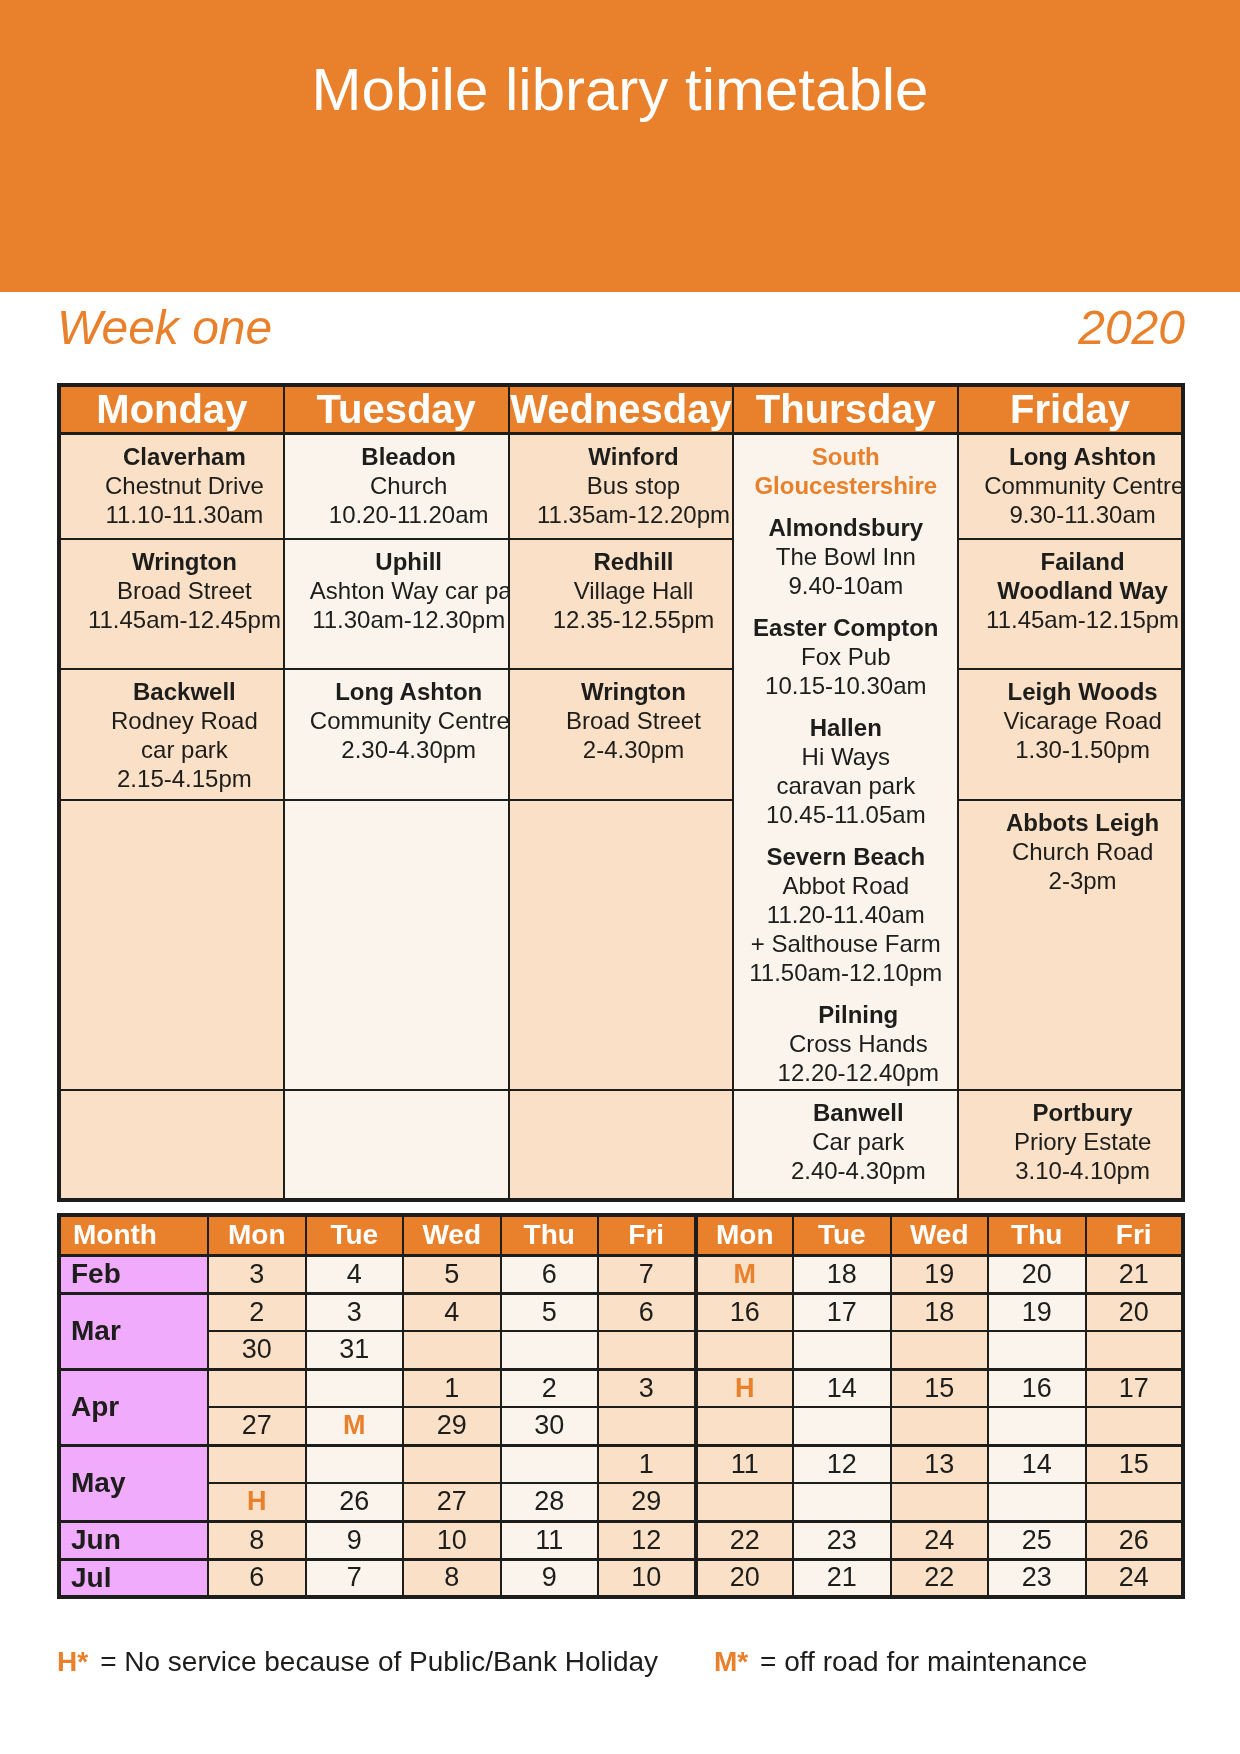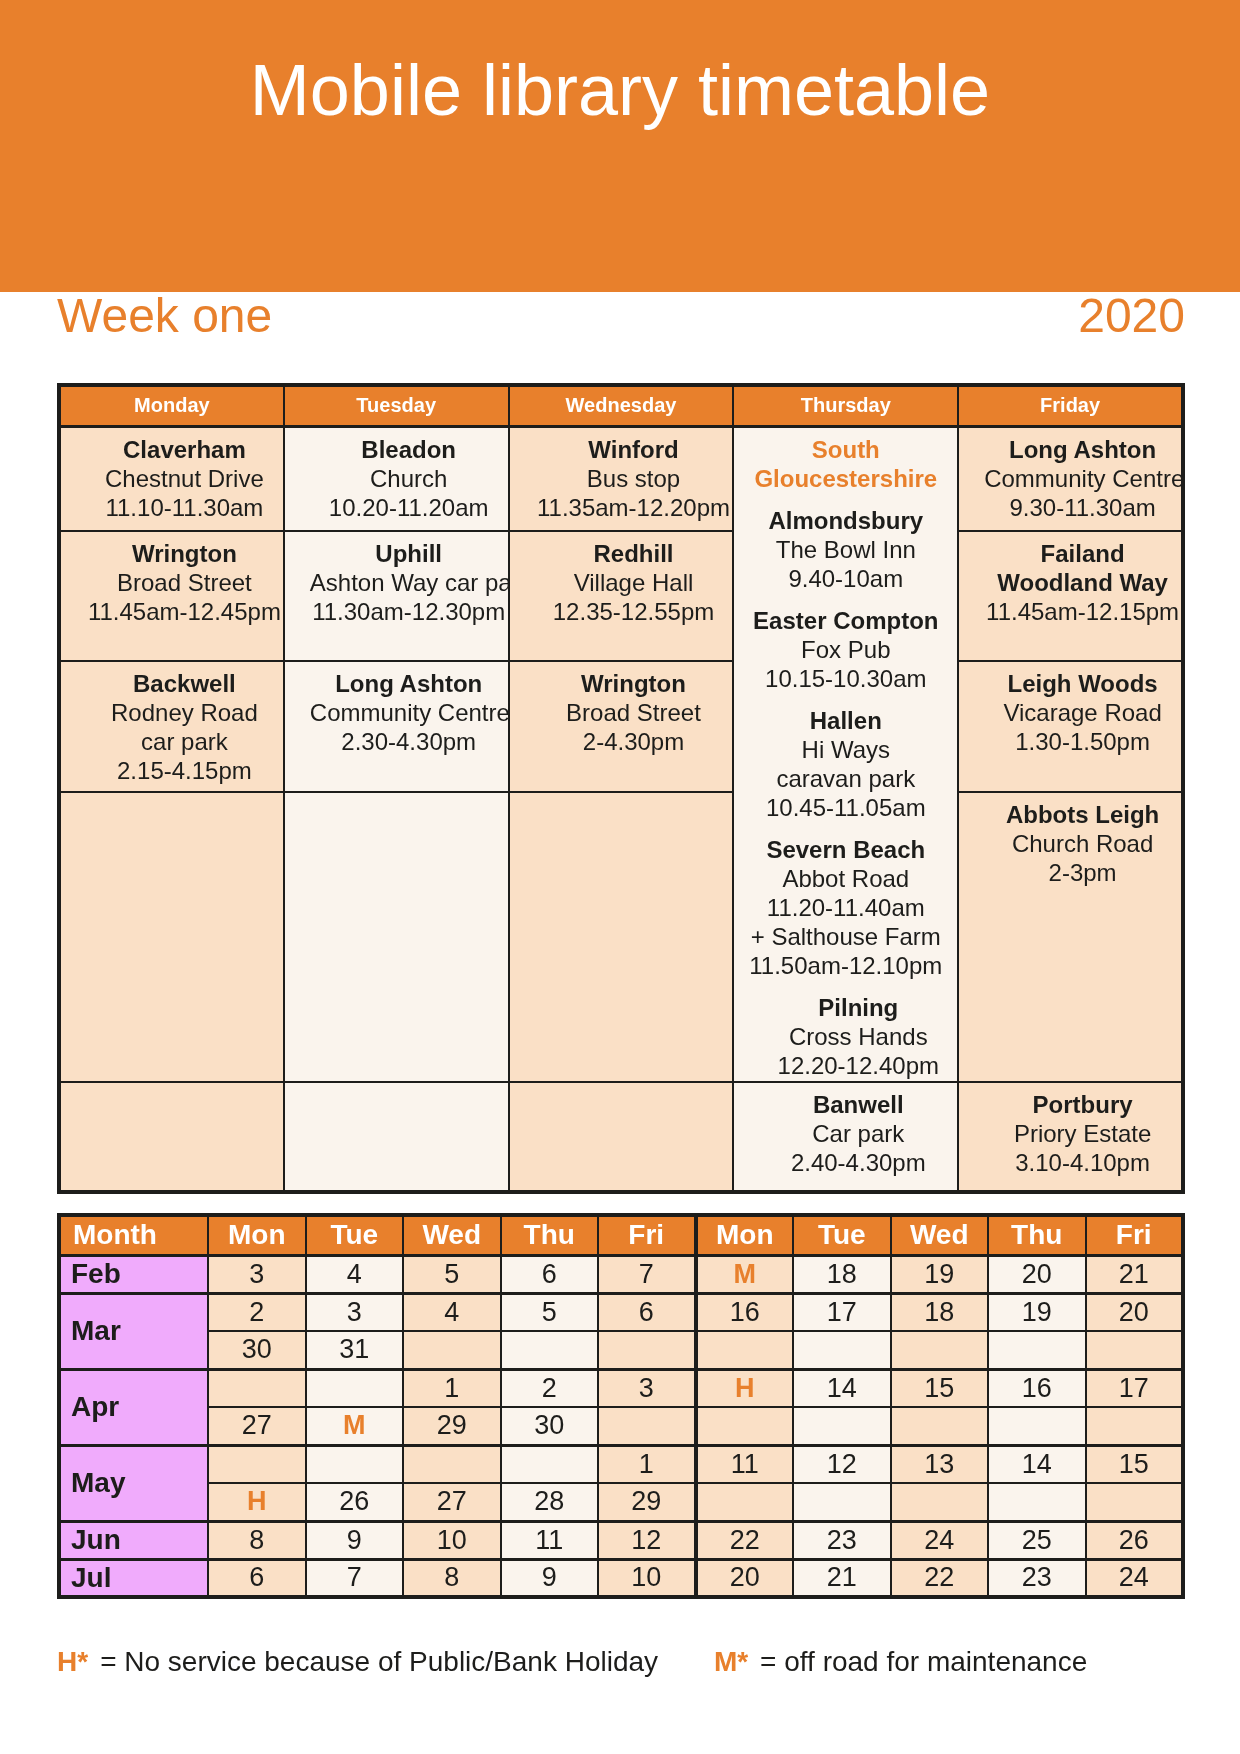--- a/index.html
+++ b/index.html
@@ -11,38 +11,38 @@
     width:1240px;height:1754px;
     font-family:"Liberation Sans", sans-serif;
     color:var(--ink);
     position:relative;overflow:hidden;
   }
   .banner{
     position:absolute;left:0;top:0;width:1240px;height:292px;
     background:var(--orange);color:#fff;text-align:center;
   }
   .banner h1{
-    font-weight:400;font-size:72px;line-height:100px;margin-top:40px;letter-spacing:0px;
+    font-weight:400;font-size:60px;line-height:100px;margin-top:40px;letter-spacing:0px;
   }
   .banner h2{
     font-weight:400;font-size:54px;line-height:60px;margin-top:18px;
   }
   .week-row{
-    position:absolute;left:57px;top:288px;width:1128px;
+    position:absolute;left:57px;top:300px;width:1128px;
     display:flex;justify-content:space-between;align-items:center;
-    color:var(--orange);font-size:48px;font-weight:400;
+    color:var(--orange);font-size:48px;font-weight:400;font-style:italic;
   }
   table{border-collapse:collapse;table-layout:fixed;}
   .tt{
     position:absolute;left:57px;top:383px;width:1128px;
     border:4px solid var(--ink);
   }
   .tt th{
     background:var(--orange);color:#fff;
-    font-size:20px;font-weight:bold;height:41px;
+    font-size:40px;font-weight:bold;height:41px;
     border:2px solid var(--ink);border-bottom-width:3px;
     text-align:center;vertical-align:middle;
   }
   .tt td{
     border:2px solid var(--ink);
     vertical-align:top;text-align:center;
     padding-top:7px;overflow:hidden;
   }
   td.peach{background:var(--peach);}
   td.cream{background:var(--cream);}

